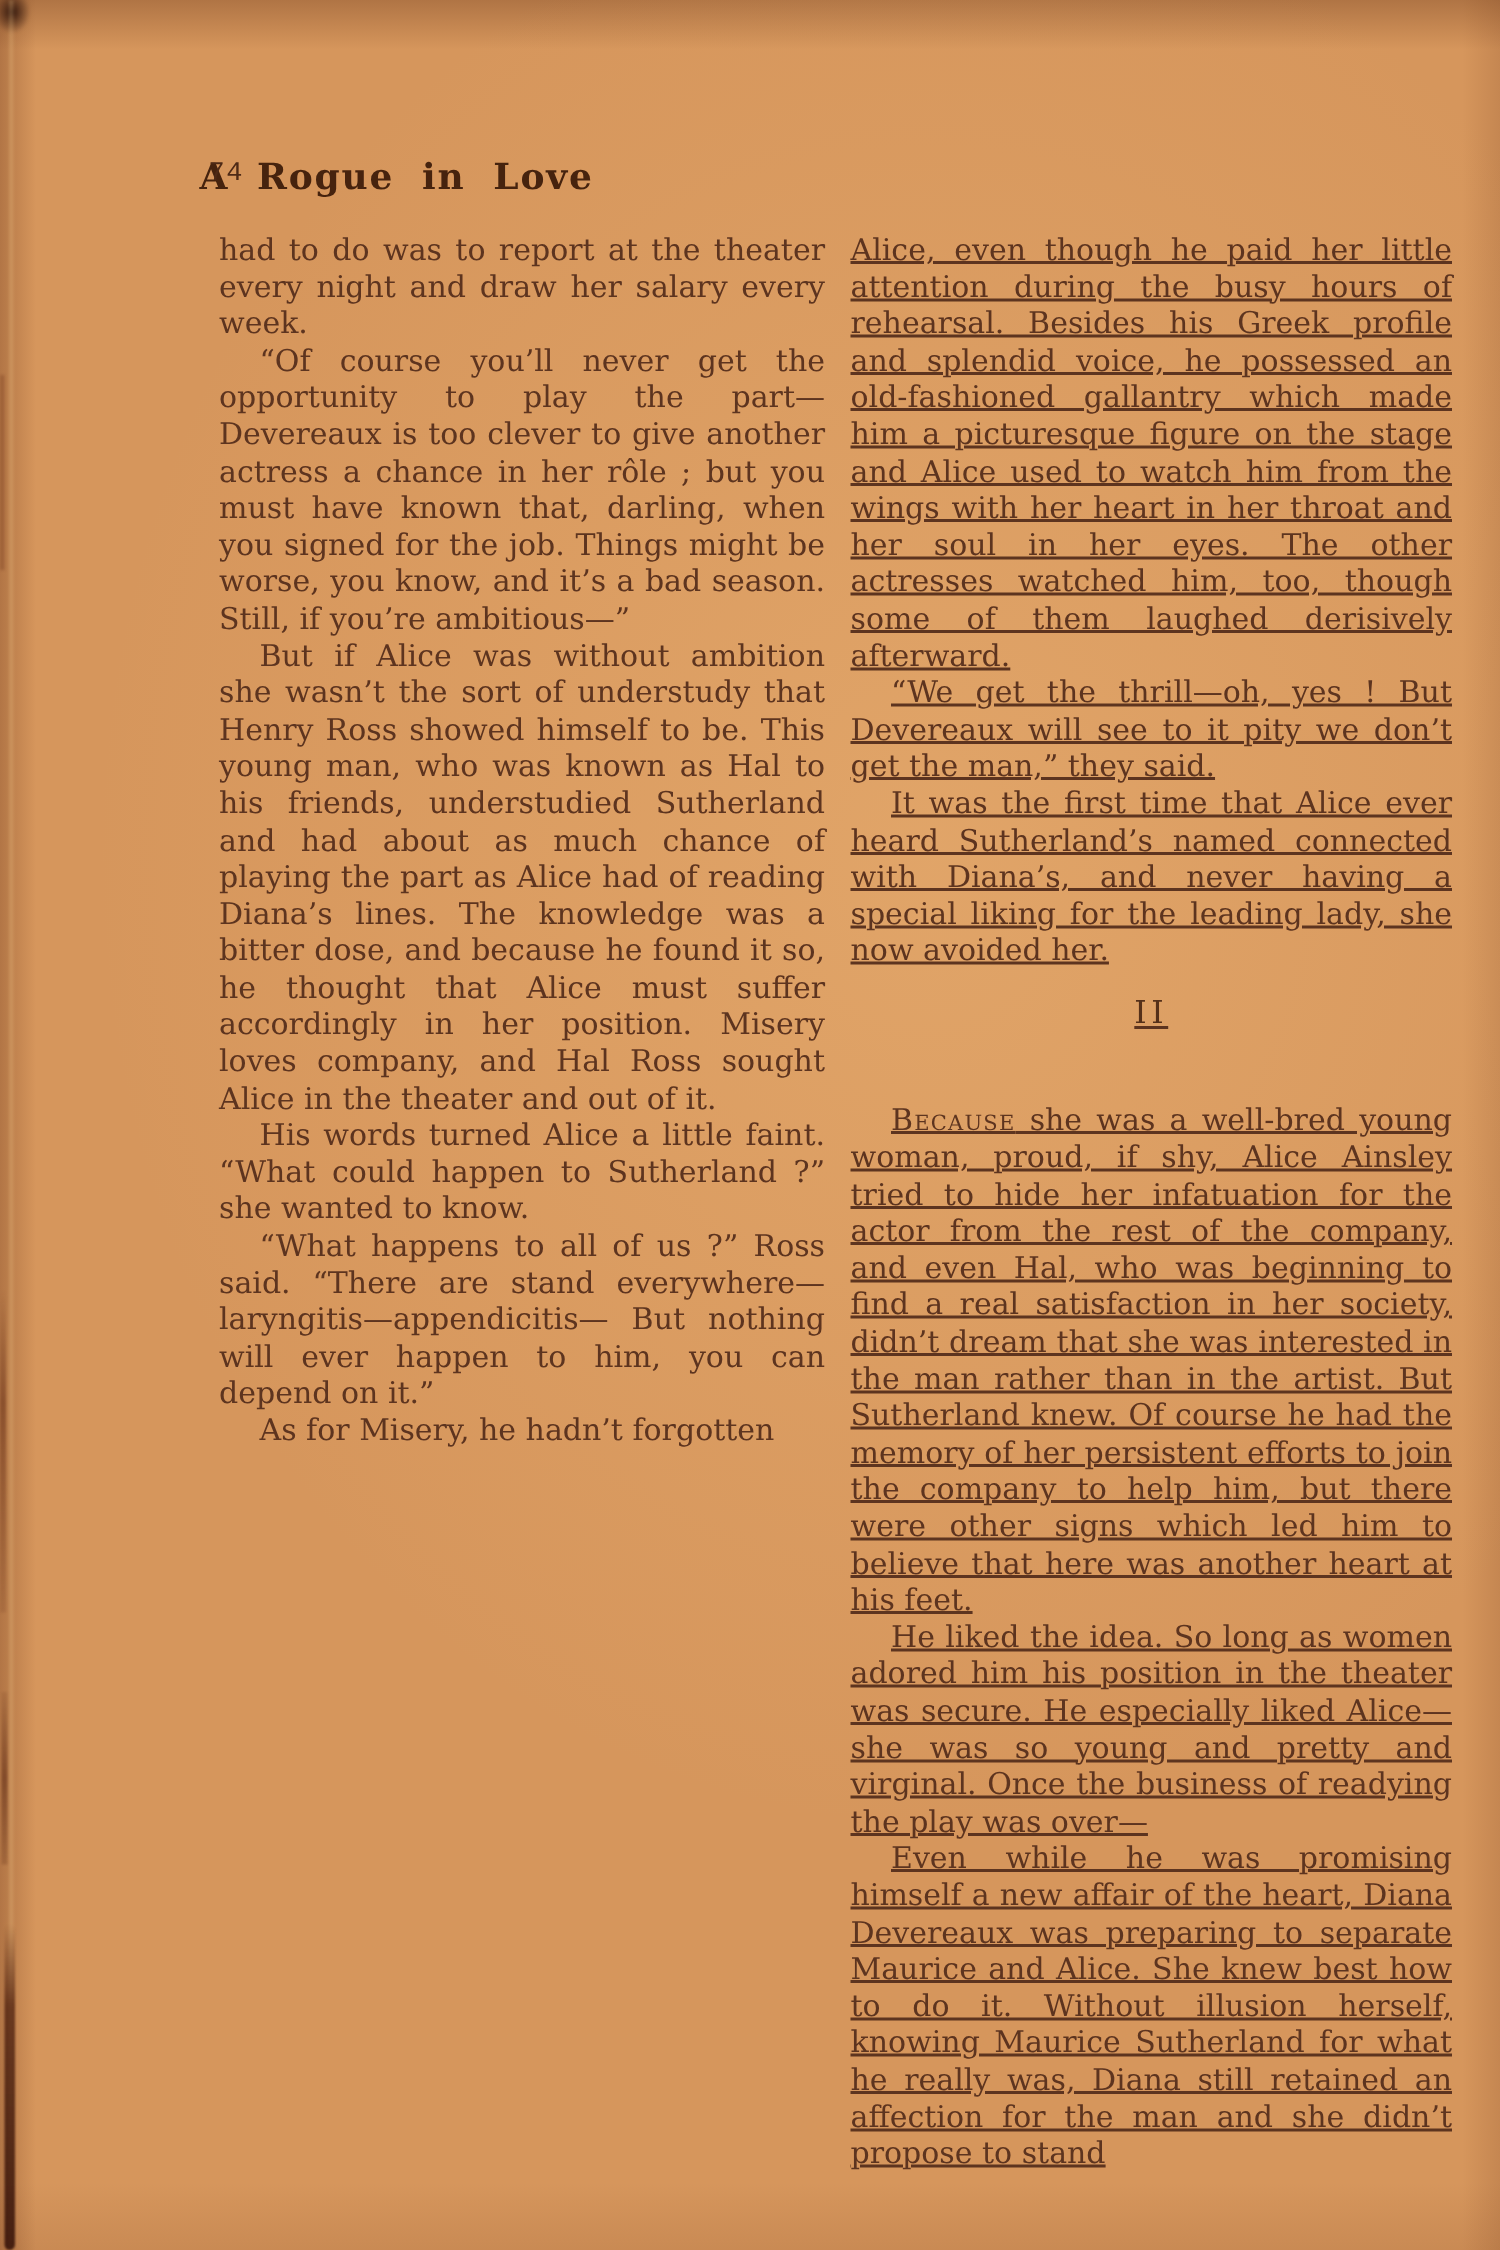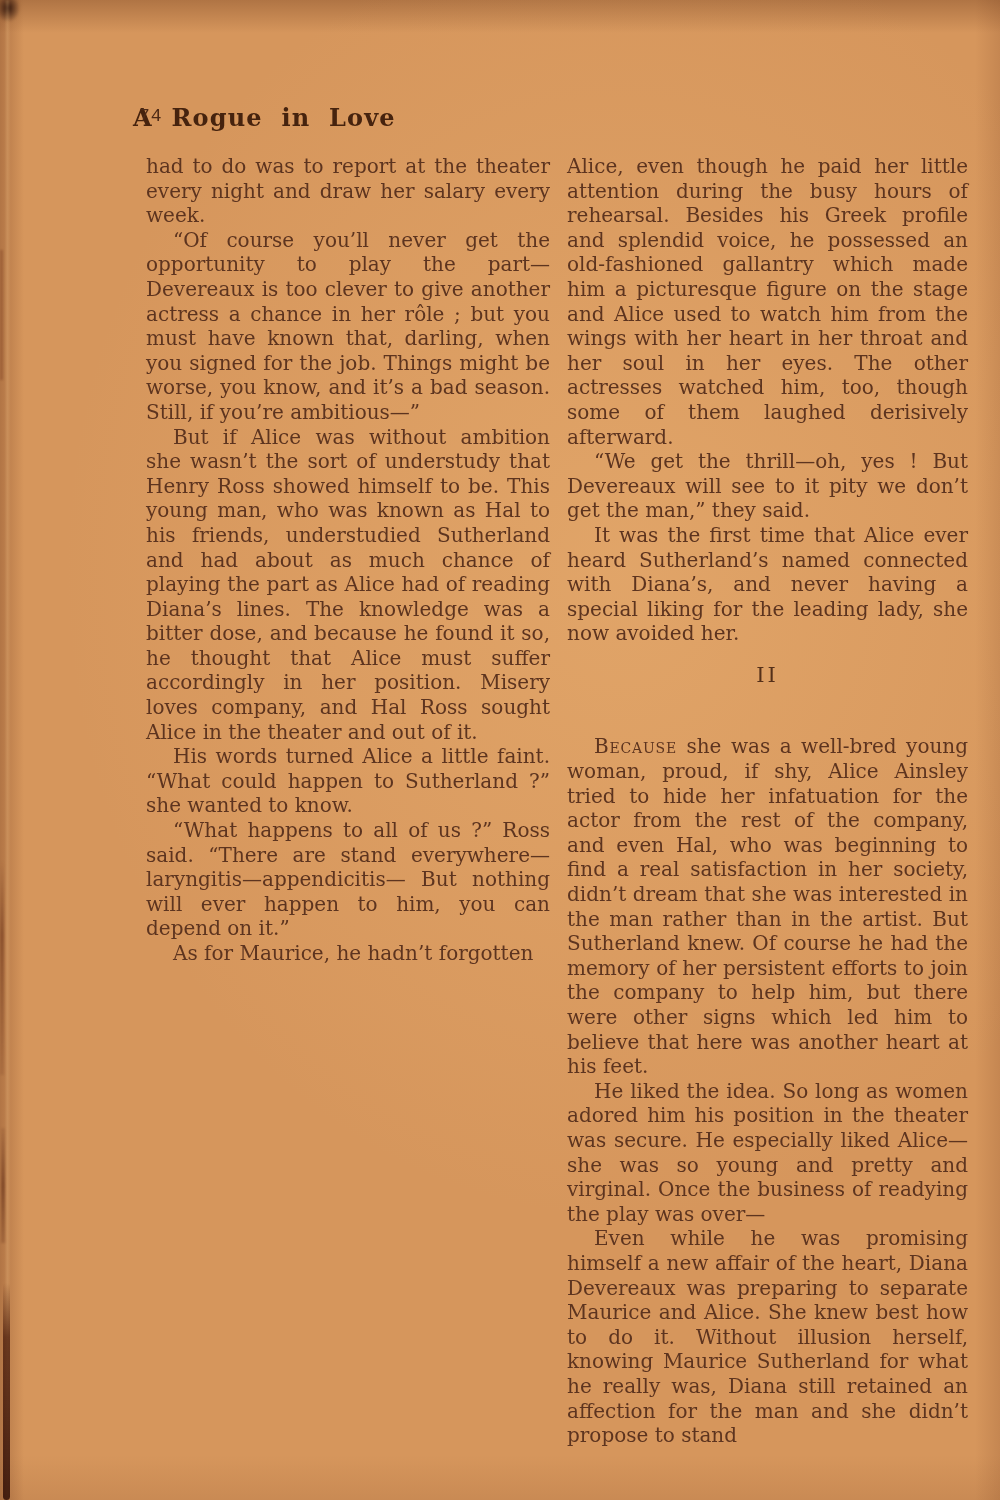--- a/index.html
+++ b/index.html
@@ -90,21 +90,21 @@
     justify-content: space-between;
   }
   .column {
     width: 404px;
     color: #5d341f;
     font-size: 20px;
     line-height: 24.6px;
     text-align: justify;
     text-justify: inter-word;
   }
-  .column-right { width: 401px; }
+  .column-right { width: 401px; text-decoration: underline; }
   .para {
     margin: 0;
     padding: 0;
   }
   .para.indent { text-indent: 27px; }
   .lead-smallcaps {
     font-variant: small-caps;
     letter-spacing: 0.8px;
   }
   .section-heading {
@@ -132,21 +132,21 @@
     <span class="book-title">A Rogue in Love</span>
   </div>
 
   <div class="columns">
     <div class="column column-left" id="col-left">
         <p class="para">had to do was to report at the theater every night and draw her salary every week.</p>
         <p class="para indent">“Of course you’ll never get the opportunity to play the part—Devereaux is too clever to give another actress a chance in her rôle ; but you must have known that, darling, when you signed for the job.  Things might be worse, you know, and it’s a bad season.  Still, if you’re ambitious—”</p>
         <p class="para indent">But if Alice was without ambition she wasn’t the sort of understudy that Henry Ross showed himself to be.  This young man, who was known as Hal to his friends, understudied Sutherland and had about as much chance of playing the part as Alice had of reading Diana’s lines.  The knowledge was a bitter dose, and because he found it so, he thought that Alice must suffer accordingly in her position.  Misery loves company, and Hal Ross sought Alice in the theater and out of it.</p>
         <p class="para indent">His words turned Alice a little faint. “What could happen to Sutherland ?” she wanted to know.</p>
         <p class="para indent">“What happens to all of us ?”  Ross said.  “There are stand everywhere—laryngitis—appendicitis—  But nothing will ever happen to him, you can depend on it.”</p>
-        <p class="para indent">As for Maurice, he hadn’t forgotten</p>
+        <p class="para indent">As for Misery, he hadn’t forgotten</p>
       </div>
     <div class="column column-right" id="col-right">
         <p class="para">Alice, even though he paid her little attention during the busy hours of rehearsal.  Besides his Greek profile and splendid voice, he possessed an old-fashioned gallantry which made him a picturesque figure on the stage and Alice used to watch him from the wings with her heart in her throat and her soul in her eyes.  The other actresses watched him, too, though some of them laughed derisively afterward.</p>
         <p class="para indent">“We get the thrill—oh, yes !  But Devereaux will see to it pity we don’t get the man,” they said.</p>
         <p class="para indent">It was the first time that Alice ever heard Sutherland’s named connected with Diana’s, and never having a special liking for the leading lady, she now avoided her.</p>
         <div class="section-heading">II</div>
         <p class="para indent"><span class="lead-smallcaps">Because</span> she was a well-bred young woman, proud, if shy, Alice Ainsley tried to hide her infatuation for the actor from the rest of the company, and even Hal, who was beginning to find a real satisfaction in her society, didn’t dream that she was interested in the man rather than in the artist.  But Sutherland knew.  Of course he had the memory of her persistent efforts to join the company to help him, but there were other signs which led him to believe that here was another heart at his feet.</p>
         <p class="para indent">He liked the idea.  So long as women adored him his position in the theater was secure.  He especially liked Alice—she was so young and pretty and virginal. Once the business of readying the play was over—</p>
         <p class="para indent">Even while he was promising himself a new affair of the heart, Diana Devereaux was preparing to separate Maurice and Alice.  She knew best how to do it.  Without illusion herself, knowing Maurice Sutherland for what he really was, Diana still retained an affection for the man and she didn’t propose to stand</p>
       </div>

